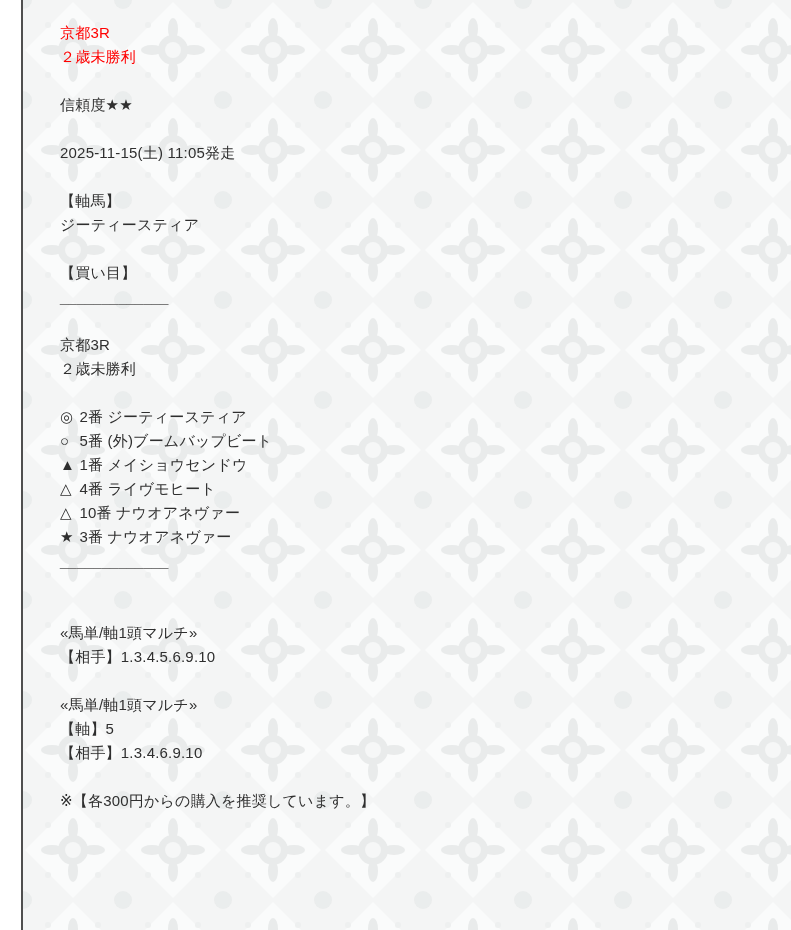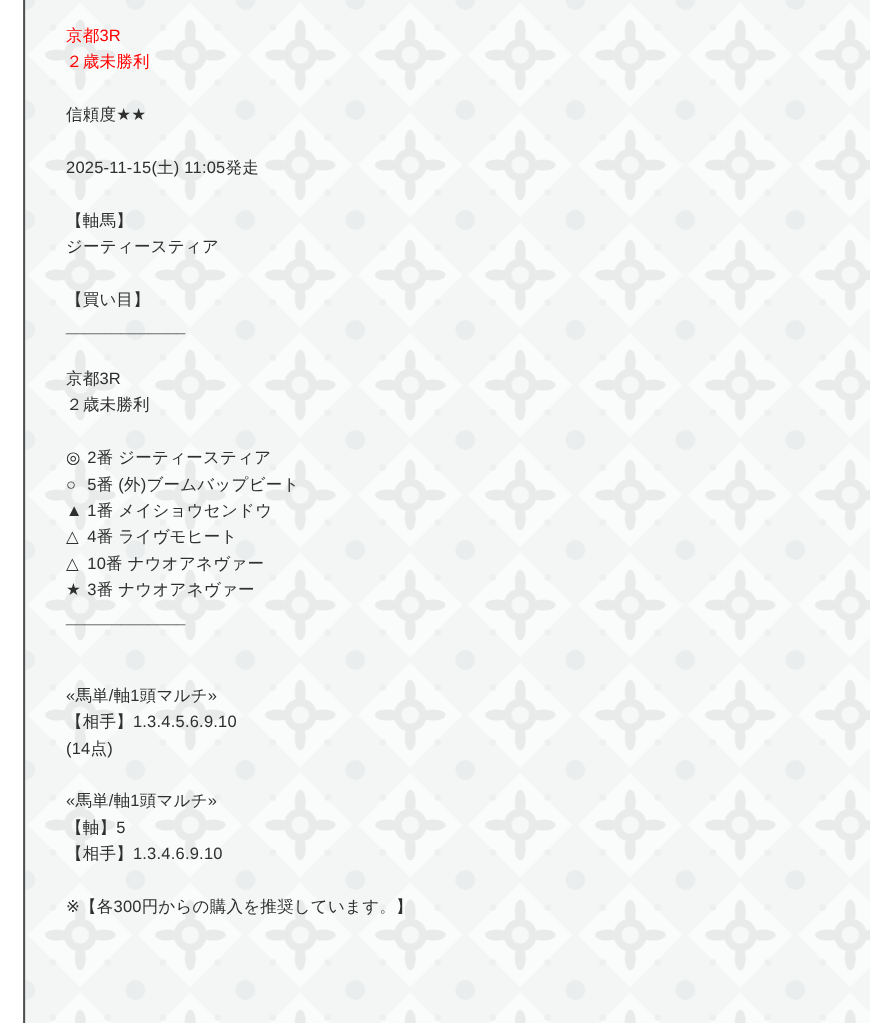--- a/index.html
+++ b/index.html
@@ -112,21 +112,20 @@
       <div class="pick"><span class="mark">▲</span> <span>1番</span> <span>メイショウセンドウ</span></div>
       <div class="pick"><span class="mark">△</span> <span>4番</span> <span>ライヴモヒート</span></div>
       <div class="pick"><span class="mark">△</span> <span>10番</span> <span>ナウオアネヴァー</span></div>
       <div class="pick"><span class="mark">★</span> <span>3番</span> <span>ナウオアネヴァー</span></div>
       <div class="divider">_____________</div>
     </div>
 
     <div class="block gap2">
       <div>«馬単/軸1頭マルチ»</div>
       <div><span>【相手】</span><span>1.3.4.5.6.9.10</span></div>
-      <div>(14点)</div>
     </div>
 
     <div class="block">
       <div>«馬単/軸1頭マルチ»</div>
       <div><span>【軸】</span><span>5</span></div>
       <div><span>【相手】</span><span>1.3.4.6.9.10</span></div>
     </div>
 
     <div class="block">※【各300円からの購入を推奨しています。】</div>
 

